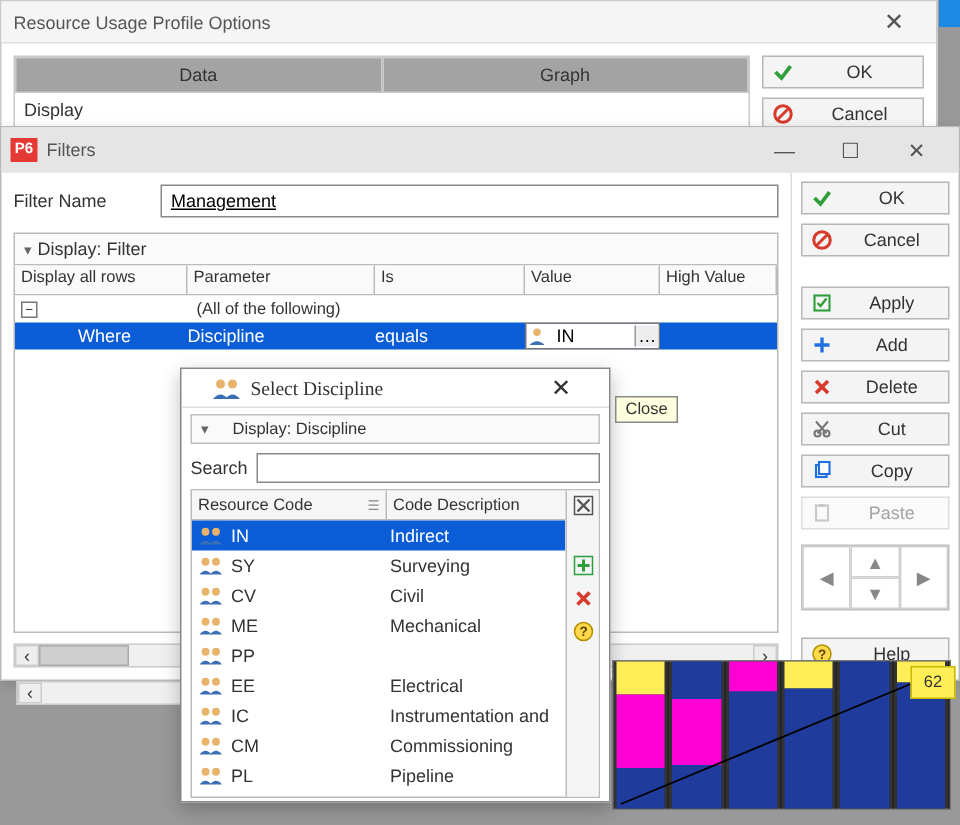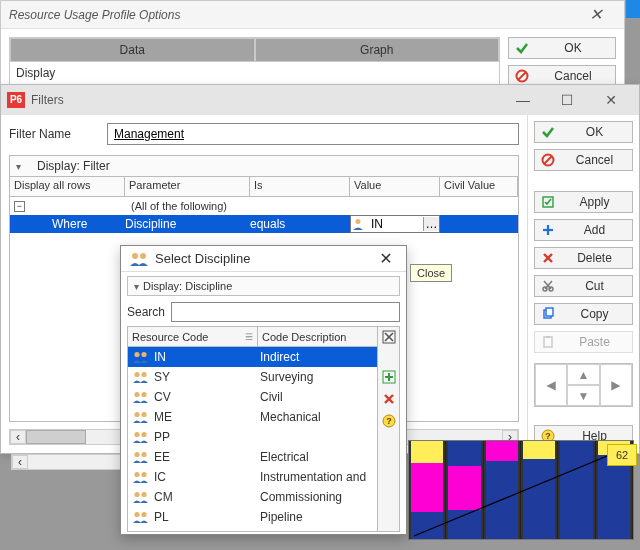--- a/index.html
+++ b/index.html
@@ -25,21 +25,20 @@
     border: 1px solid #c9c9c9;
   }
   .bgwin .titlebar {
     height: 28px;
     background: #f5f5f5;
     display: flex;
     align-items: center;
     padding: 0 8px;
     border-bottom: 1px solid #e0e0e0;
     color: #777;
-    font-style: italic;
   }
   .bgwin .titlebar .title { flex: 1; }
   .bgwin .titlebar .xbtn {
     width: 40px; height: 24px;
     display: flex; align-items: center; justify-content: center;
     font-size: 16px; color: #555;
   }
   .bgwin .body {
     display: flex; gap: 8px; padding: 8px;
   }
@@ -133,21 +132,21 @@
     flex: 1; height: 22px;
     border: 1px solid #888;
     padding: 0 6px;
     font: inherit;
     text-decoration: underline;
   }
   .dispfilter {
     border: 1px solid #bbb;
     background: #fafafa;
     padding: 3px 6px;
-    display: flex; align-items: center; gap: 16px;
+    display: flex; align-items: center; gap: 4px;
   }
   .gridhdrs {
     display: flex;
     border: 1px solid #bbb;
     border-top: none;
     background: #fafafa;
     height: 20px;
   }
   .gridhdrs .gh {
     border-right: 1px solid #bbb;
@@ -239,31 +238,32 @@
     left: 120px; top: 245px;
     width: 287px;
     height: 290px;
     background: #fff;
     border: 1px solid #888;
     box-shadow: 0 4px 12px rgba(0,0,0,.25);
   }
   .seldlg .dlghdr {
     height: 26px;
     display: flex; align-items: center;
-    padding: 0 8px;
+    padding: 0 20px;
     border-bottom: 1px solid #ddd;
+    font-family: Liberation Serif, serif;
   }
   .seldlg .dlghdr .title { flex:1; display:flex; align-items:center; gap:6px; font-size:13px; color:#333; }
   .seldlg .dlghdr .x { width:24px; text-align:center; font-size:16px; cursor:pointer; }
   .seldlg .dispbar {
     border: 1px solid #c0c0c0;
     margin: 4px 6px 0;
     padding: 3px 6px;
     background: #fafafa;
-    display:flex; align-items:center; gap:4px; font-size:11px;
+    display:flex; align-items:center; gap:16px; font-size:11px;
   }
   .seldlg .searchrow {
     display:flex; align-items:center;
     margin: 6px 6px 4px;
     gap: 6px;
   }
   .seldlg .searchrow input {
     flex:1; height:20px; border:1px solid #888; font:inherit; padding:0 4px;
   }
   .seldlg .listwrap {
@@ -400,21 +400,21 @@
       </div>
       <div class="dispfilter">
         <span class="chev"></span>
         <span>Display: Filter</span>
       </div>
       <div class="gridhdrs">
         <div class="gh gh1">Display all rows</div>
         <div class="gh gh2">Parameter</div>
         <div class="gh gh3">Is</div>
         <div class="gh gh4">Value</div>
-        <div class="gh gh5">Civil Value</div>
+        <div class="gh gh5">High Value</div>
       </div>
       <div class="gridbody">
         <div class="allrow">
           <span class="expander">−</span>
           <span style="width:100px;"></span>
           <span>(All of the following)</span>
         </div>
         <div class="whererow">
           <div class="c1">Where</div>
           <div class="c2">Discipline</div>

